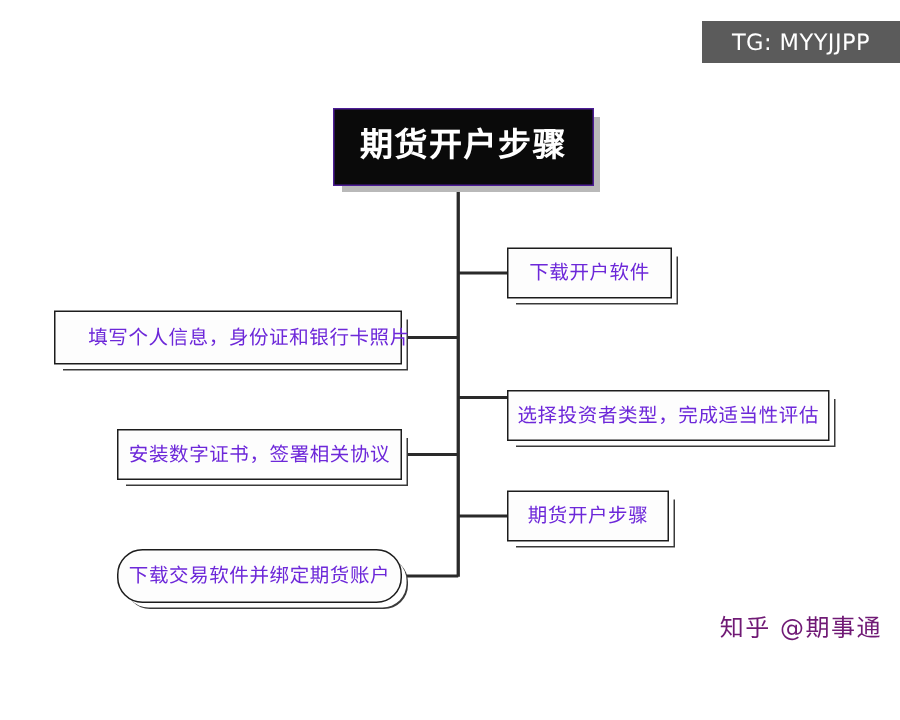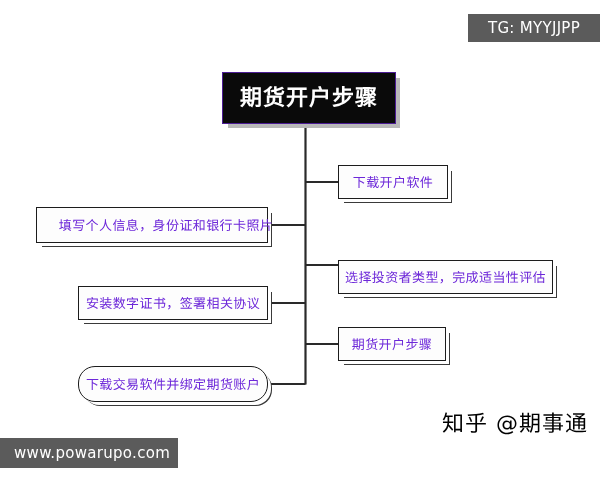--- a/index.html
+++ b/index.html
@@ -102,22 +102,22 @@
     width: 178px;
     height: 30px;
     justify-content: flex-start;
     padding-left: 14px;
     box-sizing: border-box;
   }
   #zhihu-watermark {
     position: absolute;
     right: 12px;
     top: 405px;
-    color: #000000;
-    font-size: 22px;
+    color: #701a75;
+    font-size: 16px;
     letter-spacing: 1px;
     white-space: nowrap;
     font-weight: 500;
     margin-left: 40px;
   }
 </style>
 </head>
 <body>
 
 <div id="canvas">
@@ -160,19 +160,16 @@
   </div>
 
   <div class="node node-l3">
     <span class="node-label">下载交易软件并绑定期货账户</span>
   </div>
 
   <div class="badge" id="tg-badge">
     <span>TG: MYYJJPP</span>
   </div>
 
-  <div class="badge" id="site-badge">
-    <span>www.powarupo.com</span>
-  </div>
 
   <div id="zhihu-watermark">知乎 @期事通</div>
 
 </div>
 
 </body></html>

